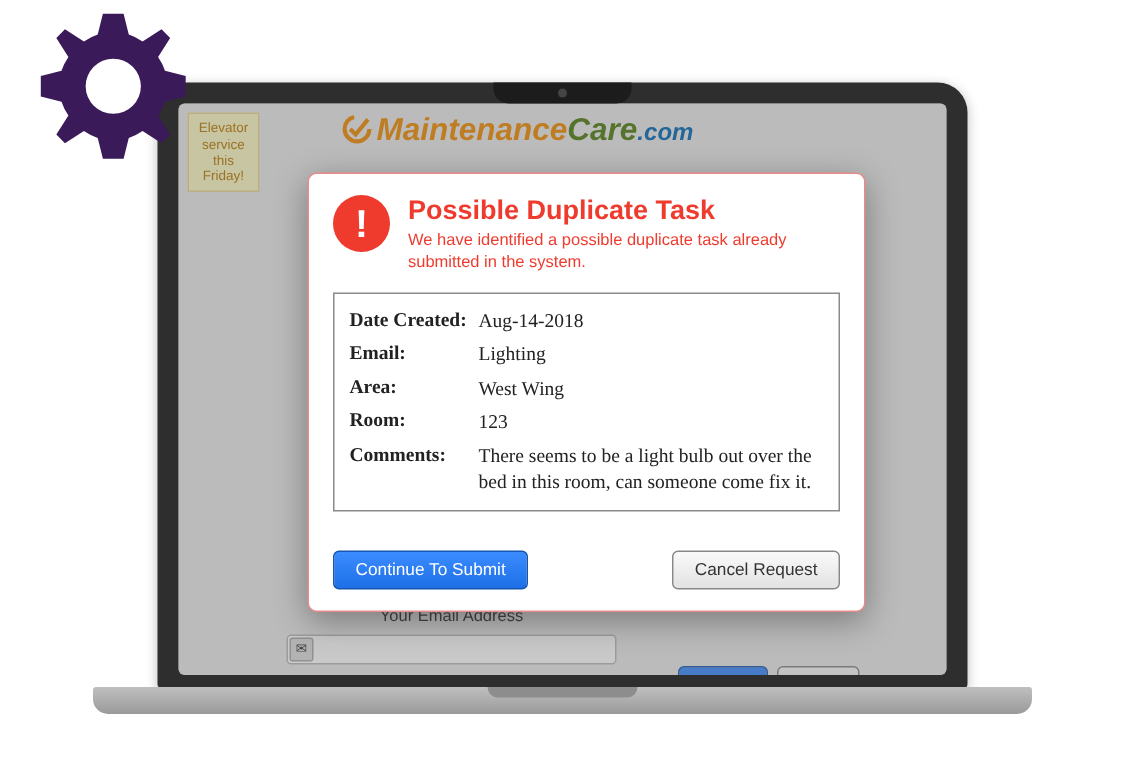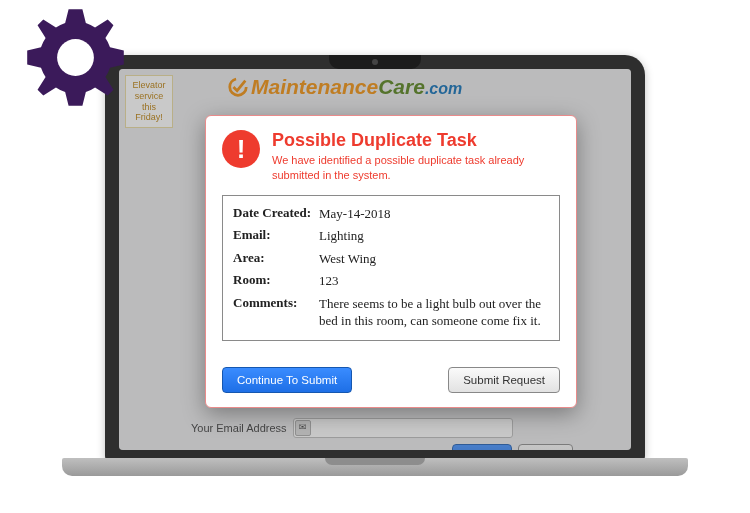--- a/index.html
+++ b/index.html
@@ -93,21 +93,21 @@
   
   .page-bg {
     position: absolute;
     inset: 0;
   }
   .side-note {
     position: absolute;
     top: 6px;
     left: 6px;
     width: 48px;
-    background: #ffffff;
+    background: #fef9c3;
     border: 1px solid #e6d79a;
     font-size: 9px;
     color: #b87a00;
     padding: 4px;
     line-height: 1.2;
     text-align: center;
   }
   .brand {
     position: absolute;
     top: 6px;
@@ -128,21 +128,21 @@
   .brand .m3 { color: #0067b3; font-size: 16px; }
   .form-row {
     position: absolute;
     left: 72px;
     font-size: 11px;
     color: #333;
     display: flex;
     align-items: center;
     gap: 6px;
   }
-  .form-row.email { top: 349px; }
+  .form-row.email { top: 336px; flex-direction: column; }
   .form-row input {
     width: 220px;
     height: 20px;
     border: 1px solid #bbb;
     border-radius: 3px;
     background: #fff;
     padding-left: 22px;
     font-size: 10px;
   }
   .input-icon {
@@ -300,21 +300,21 @@
           <div class="alert-icon">!</div>
           <div>
             <div class="modal-title">Possible Duplicate Task</div>
             <div class="modal-sub">We have identified a possible duplicate task already submitted in the system.</div>
           </div>
         </div>
 
         <div class="details-box">
           <div class="drow">
             <div class="dlabel">Date Created:</div>
-            <div class="dval">May-14-2018</div>
+            <div class="dval">Aug-14-2018</div>
           </div>
           <div class="drow">
             <div class="dlabel">Email:</div>
             <div class="dval">Lighting</div>
           </div>
           <div class="drow">
             <div class="dlabel">Area:</div>
             <div class="dval">West Wing</div>
           </div>
           <div class="drow">
@@ -322,20 +322,20 @@
             <div class="dval">123</div>
           </div>
           <div class="drow" style="margin-bottom:0;">
             <div class="dlabel">Comments:</div>
             <div class="dval">There seems to be a light bulb out over the bed in this room, can someone come fix it.</div>
           </div>
         </div>
 
         <div class="modal-buttons">
           <button class="btn btn-blue">Continue To Submit</button>
-          <button class="btn btn-gray">Submit Request</button>
+          <button class="btn btn-gray">Cancel Request</button>
         </div>
       </div>
 
     </div>
   </div>
   <div class="laptop-base"></div>
 </div>
 
 </body></html>

